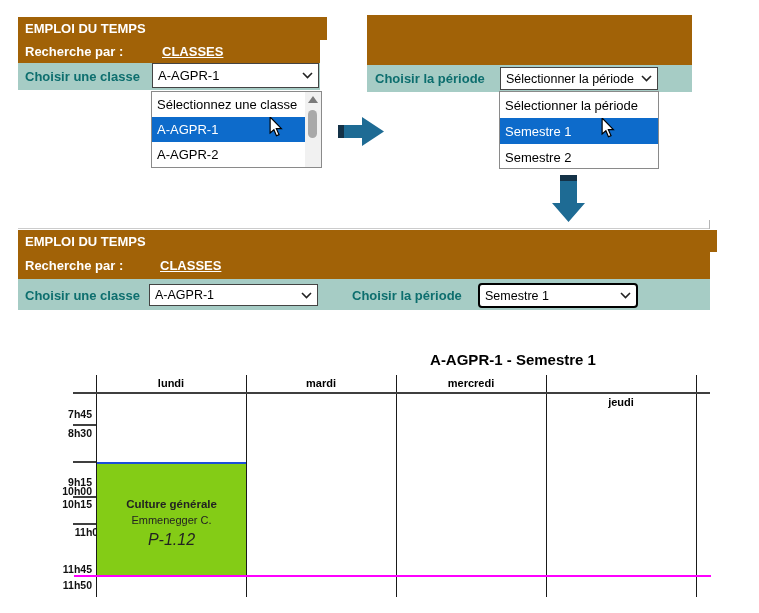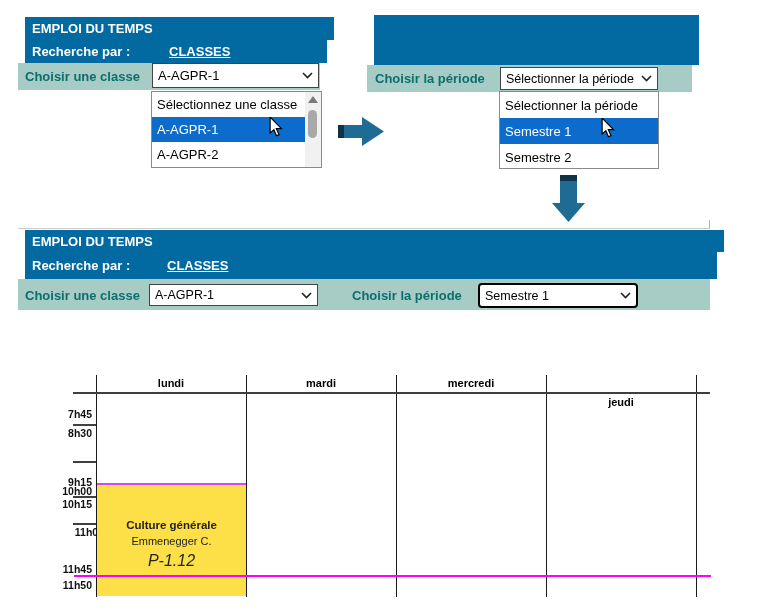--- a/index.html
+++ b/index.html
@@ -1,20 +1,20 @@
 <!DOCTYPE html>
 <html><head>
 <meta charset="utf-8">
 <style>
   html,body{margin:0;padding:0;background:#fff;}
   #app{position:relative;width:759px;height:613px;background:#fff;
        font-family:"Liberation Sans",sans-serif;overflow:hidden;}
   .abs{position:absolute;}
   
-  .hdr-dark{background:#0369a1;color:#fff;margin-left:7px;}
+  .hdr-dark{background:#a16207;color:#fff;}
   .row-light{background:#a6ccc5;}
   .panel-title{font-size:13px;font-weight:bold;color:#fff;display:flex;align-items:center;padding-left:7px;}
   .search-label{font-size:13px;font-weight:bold;color:#fff;}
   .search-link{font-size:13px;font-weight:bold;color:#fff;text-decoration:underline;cursor:pointer;}
   .field-label{font-size:13px;font-weight:bold;color:#0d6e6e;}
   
   .sel{background:#fff;border:1px solid #444;display:flex;align-items:center;
        font-size:13px;color:#000;padding-left:5px;box-sizing:border-box;cursor:default;}
   .sel .chev{margin-left:auto;margin-right:5px;flex:0 0 auto;}
   .sel-focus{border:2px solid #000;border-radius:4px;}
@@ -29,21 +29,21 @@
             border-bottom:7px solid #7a7a7a;margin:4px auto 0 auto;}
   .sbar .thumb{position:absolute;left:3px;width:9px;height:28px;background:#a9a9a9;border-radius:5px;top:18px;}
   
   .vline{background:#1a1a1a;width:1px;}
   .hline{background:#3f3f3f;height:2px;}
   .tick{background:#3f3f3f;height:2px;width:23px;left:73px;}
   .daylab{font-size:11px;color:#000;width:150px;text-align:center;font-weight:bold;}
   .timelab{font-size:10.5px;font-weight:bold;color:#111;width:35px;text-align:right;left:57px;}
   .magenta{background:#ff00ff;height:2px;}
   .title{font-size:15px;font-weight:bold;color:#000;text-align:center;}
-  .course{background:#fde047;border-top:2px solid #d946ef;box-sizing:border-box;text-align:center;color:#222;margin-top:21px;}
+  .course{background:#84cc16;border-top:2px solid #1d4ed8;box-sizing:border-box;text-align:center;color:#222;}
   .course .subj{font-size:11.5px;font-weight:bold;margin-top:34px;}
   .course .teach{font-size:11px;margin-top:4px;}
   .course .room{font-size:16px;font-style:italic;margin-top:5px;}
 </style>
 </head>
 <body>
 
 <div id="app">
 
   <div class="abs hdr-dark panel-title" style="left:18px;top:17px;width:302px;height:23px;">EMPLOI DU TEMPS</div>
@@ -133,20 +133,21 @@
     </svg>
   </div>
 
   <div class="abs sel sel-focus" style="left:478px;top:283px;width:160px;height:25px;font-size:12.5px;">
     <span>Semestre 1</span>
     <svg class="chev" width="11" height="7" viewBox="0 0 11 7">
       <polyline points="1,1 5.5,5.5 10,1" fill="none" stroke="#222" stroke-width="1.6"></polyline>
     </svg>
   </div>
 
+  <div class="abs title" style="left:333px;top:351px;width:360px;">A-AGPR-1 - Semestre 1</div>
 
   <div class="abs vline" style="left:96px;top:375px;height:18px;"></div>
   <div class="abs vline" style="left:246px;top:375px;height:18px;"></div>
   <div class="abs vline" style="left:396px;top:375px;height:18px;"></div>
   <div class="abs vline" style="left:546px;top:375px;height:18px;"></div>
   <div class="abs vline" style="left:696px;top:375px;height:18px;"></div>
 
   <div class="abs daylab" style="left:96px;top:377px;">lundi</div>
   <div class="abs daylab" style="left:246px;top:377px;">mardi</div>
   <div class="abs daylab" style="left:396px;top:377px;">mercredi</div>

